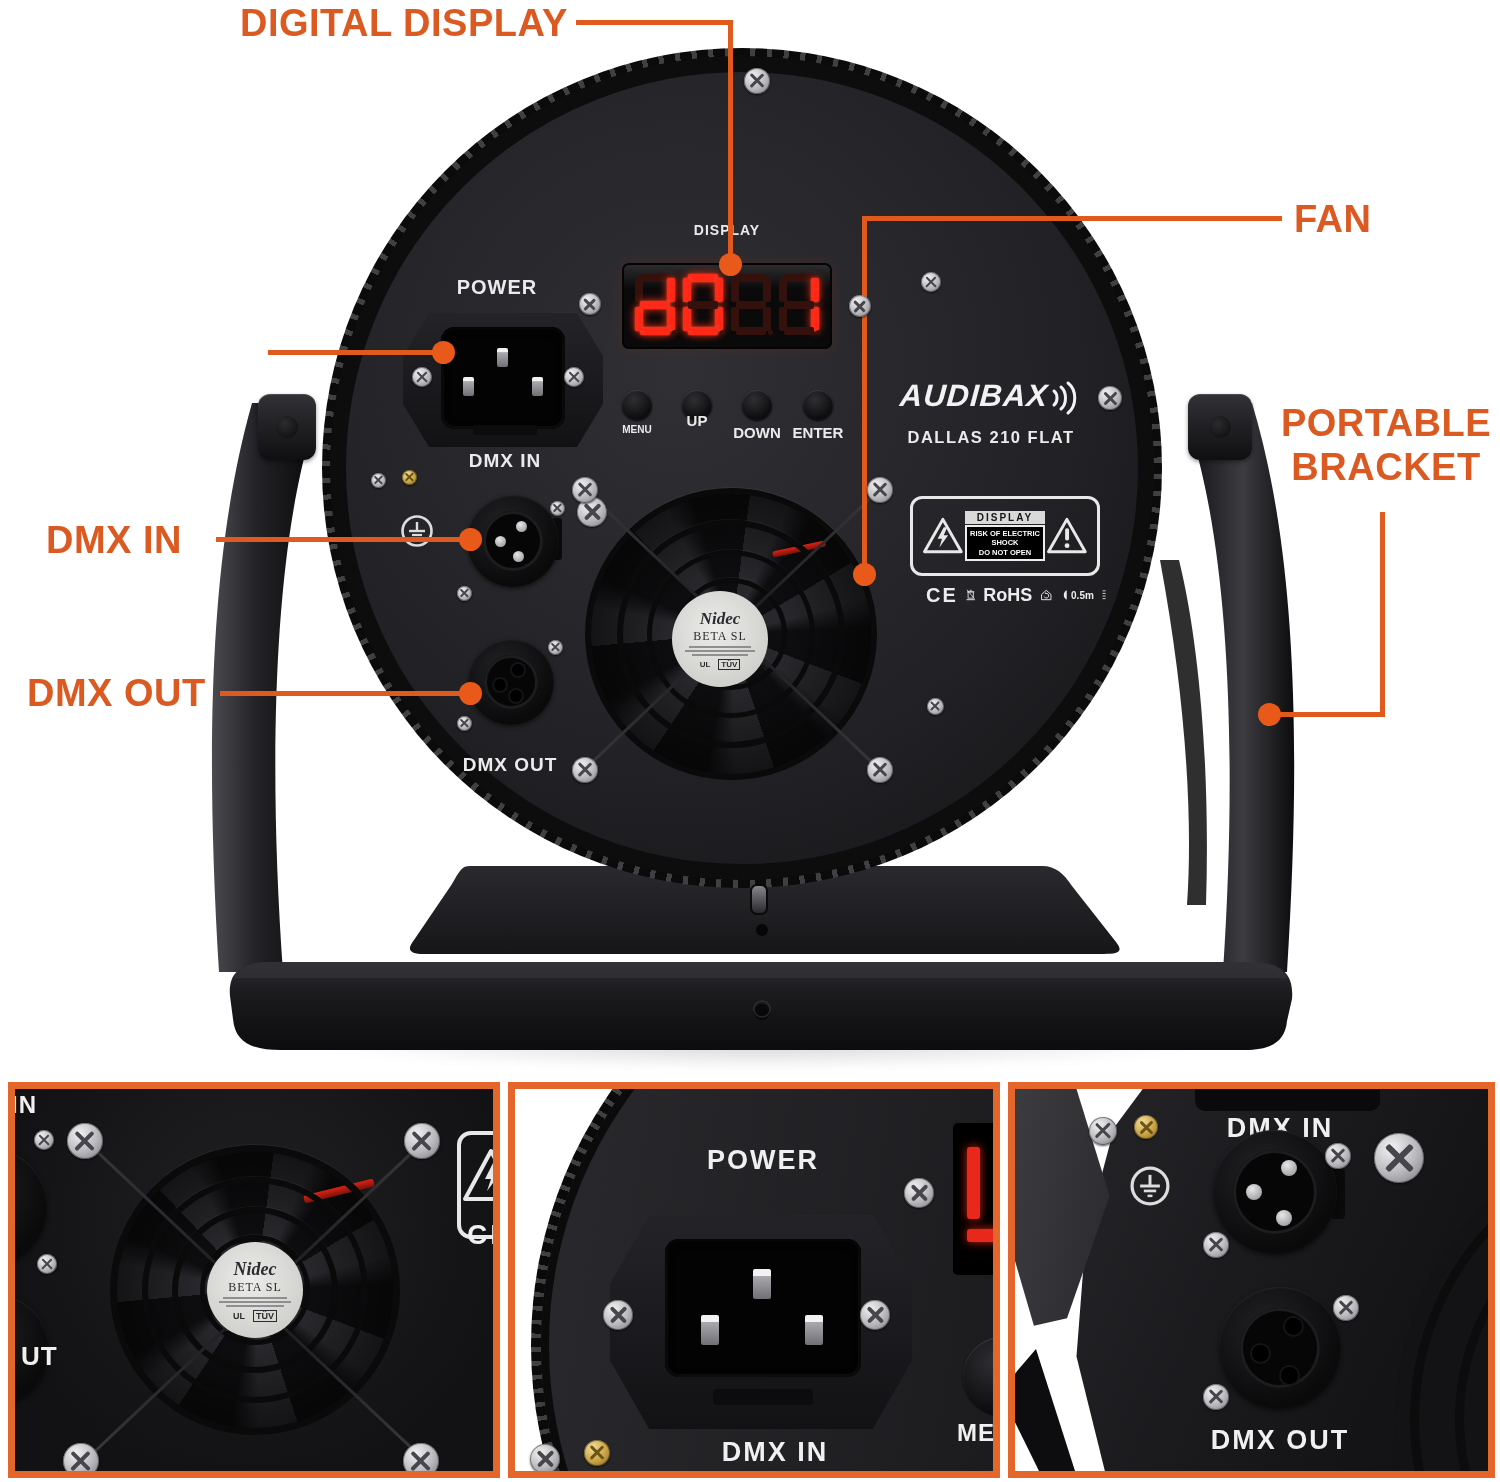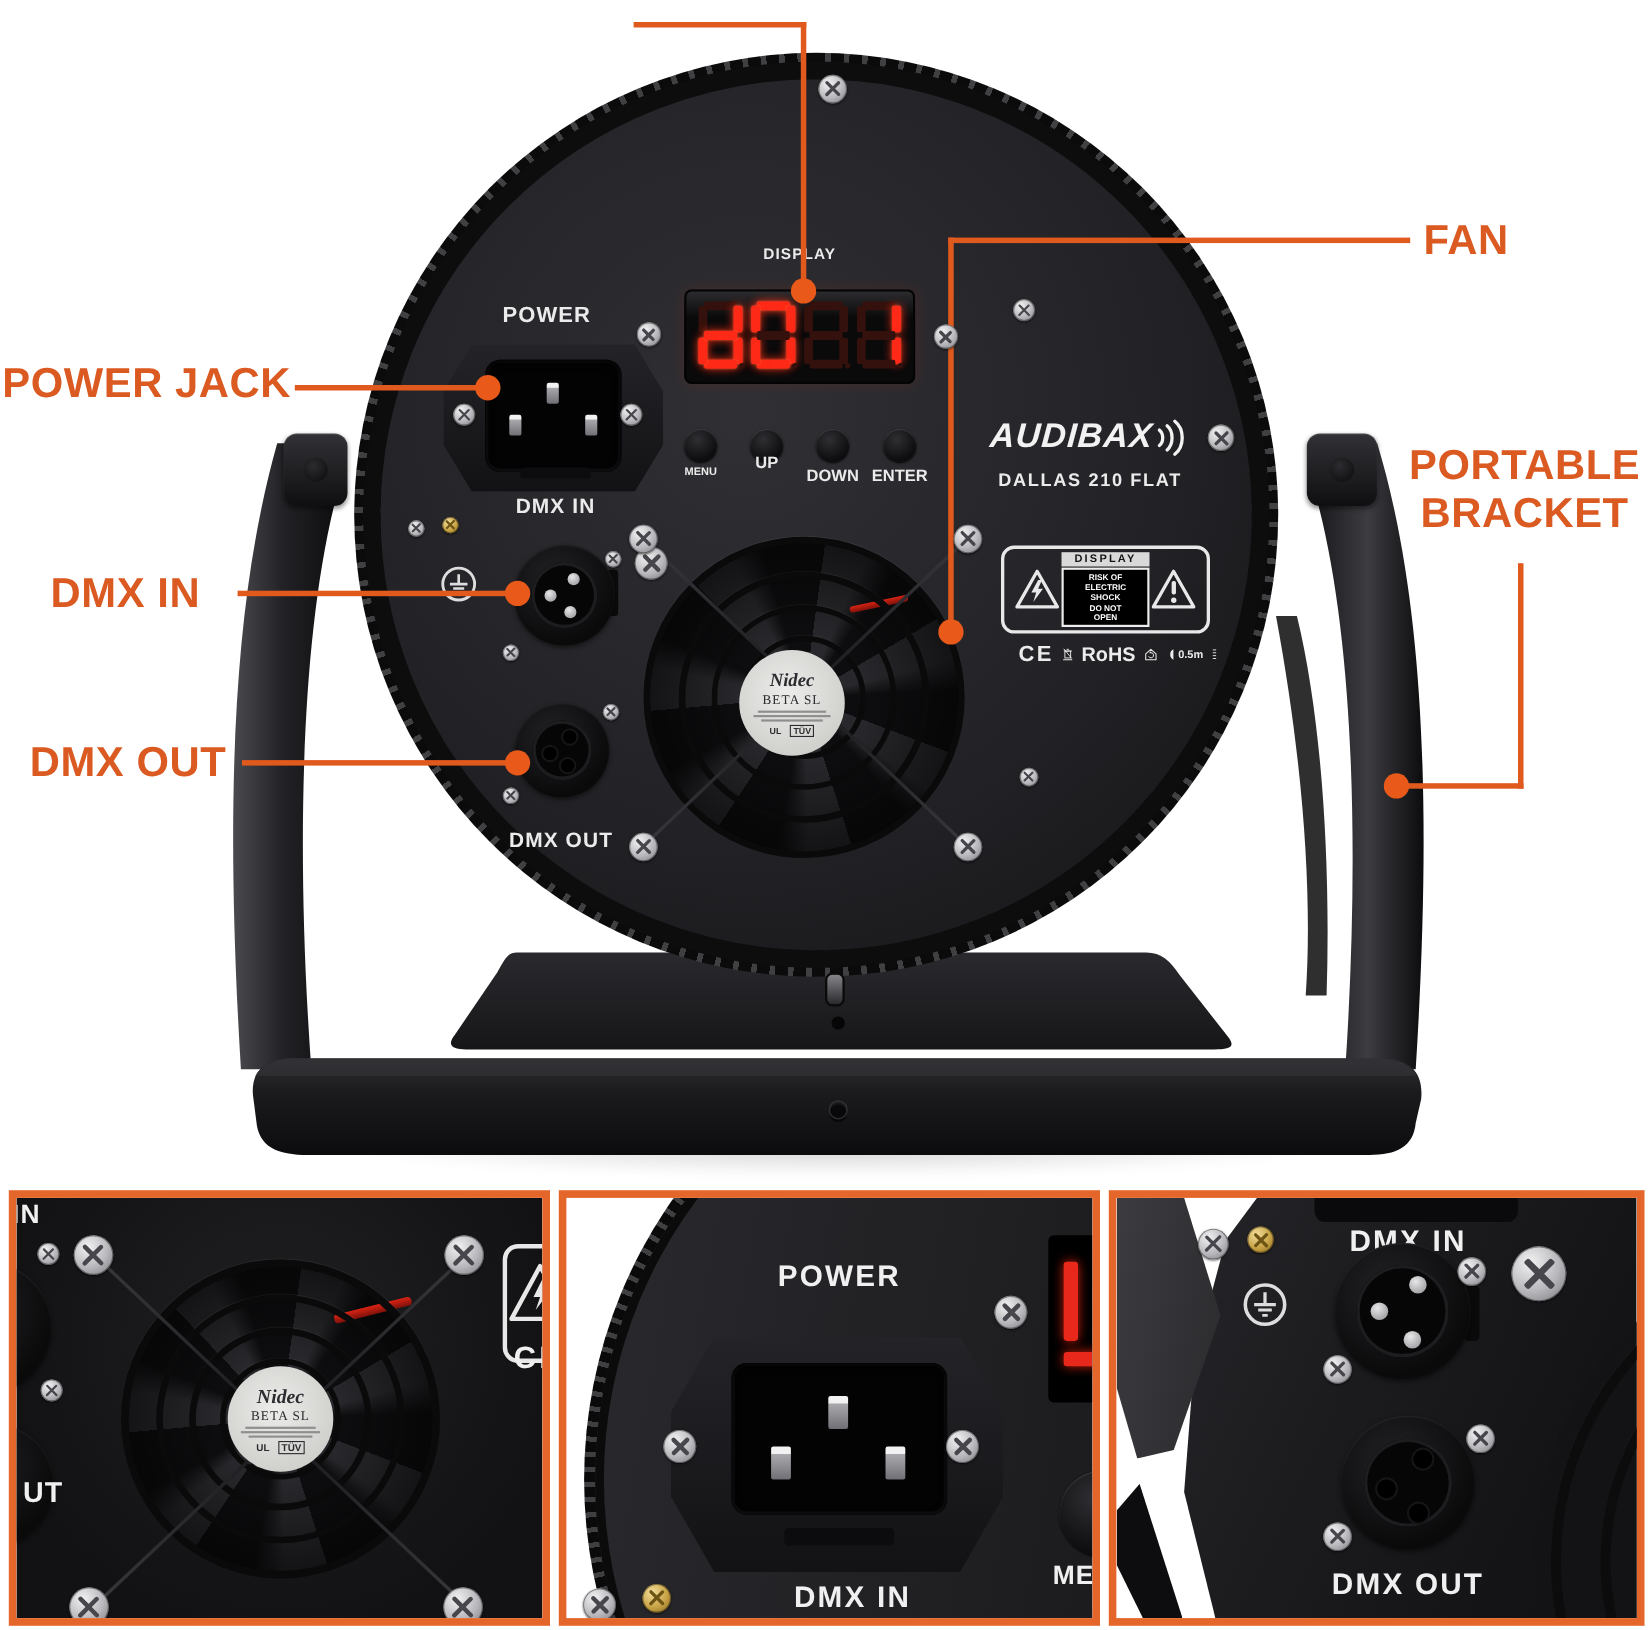--- a/index.html
+++ b/index.html
@@ -76,21 +76,21 @@
   .hub .b1{font-style:italic;font-weight:bold;}
   .hub .b2{letter-spacing:1px;}
   .hub .tl{background:#8f8f90;height:2px;margin-top:2px;}
   .redwire{position:absolute;height:6px;border-radius:3px;background:linear-gradient(180deg,#d92313,#7e110a);}
 
   
   .caut{position:absolute;border:3px solid #e8e8e8;border-radius:12px;display:flex;align-items:center;
         justify-content:space-between;padding:5px 8px;box-sizing:border-box;}
   .caut-mid{width:92px;text-align:center;}
   .caut-title{background:#d9d9d9;color:#141414;font-size:10px;letter-spacing:2px;padding:1px 0;font-weight:bold;}
-  .caut-box{border:2px solid #ededed;margin-top:1px;padding:2px 15px;color:#fff;font-weight:bold;
+  .caut-box{border:2px solid #ededed;margin-top:1px;padding:2px 3px;color:#fff;font-weight:bold;
             font-size:7.5px;line-height:1.25;background:#000;}
   .marks{position:absolute;display:flex;align-items:center;gap:8px;color:#ececec;}
 
   
   .logo{position:absolute;display:flex;align-items:flex-start;color:#f2f2f2;}
   .logo .word{font-size:31px;font-weight:bold;font-style:italic;letter-spacing:1px;transform:skewX(-4deg);}
 
   
 
   
@@ -307,30 +307,30 @@
     </svg>
     <span style="font-size:10px;font-weight:bold;margin-left:-6px;">0.5m</span>
     <svg width="8" height="22" viewBox="0 0 8 22">
       <line x1="1" y1="3" x2="7" y2="3" stroke="#ececec" stroke-width="1.6"></line>
       <line x1="1" y1="8" x2="7" y2="8" stroke="#ececec" stroke-width="1.6"></line>
       <line x1="1" y1="13" x2="7" y2="13" stroke="#ececec" stroke-width="1.6"></line>
       <line x1="1" y1="18" x2="7" y2="18" stroke="#ececec" stroke-width="1.6"></line>
     </svg>
   </div>
 
+  <div class="co-label" style="left:240px;top:2px;">DIGITAL DISPLAY</div>
   <div class="co-line" style="left:576px;top:20px;width:157px;height:5px;"></div>
   <div class="co-line" style="left:728px;top:20px;width:5px;height:240px;"></div>
   <div class="co-dot" style="left:719px;top:253px;"></div>
 
   <div class="co-label" style="left:1294px;top:198px;">FAN</div>
   <div class="co-line" style="left:862px;top:216px;width:420px;height:5px;"></div>
   <div class="co-line" style="left:862px;top:216px;width:5px;height:352px;"></div>
   <div class="co-dot" style="left:853px;top:563px;"></div>
 
-  <div class="co-label" style="left:2px;top:328px;">POWER JACK</div>
   <div class="co-line" style="left:268px;top:350px;width:170px;height:5px;"></div>
   <div class="co-dot" style="left:432px;top:341px;"></div>
 
   <div class="co-label" style="left:46px;top:519px;">DMX IN</div>
   <div class="co-line" style="left:216px;top:537px;width:246px;height:5px;"></div>
   <div class="co-dot" style="left:459px;top:528px;"></div>
 
   <div class="co-label" style="left:27px;top:672px;">DMX OUT</div>
   <div class="co-line" style="left:220px;top:691px;width:242px;height:5px;"></div>
   <div class="co-dot" style="left:459px;top:682px;"></div>

